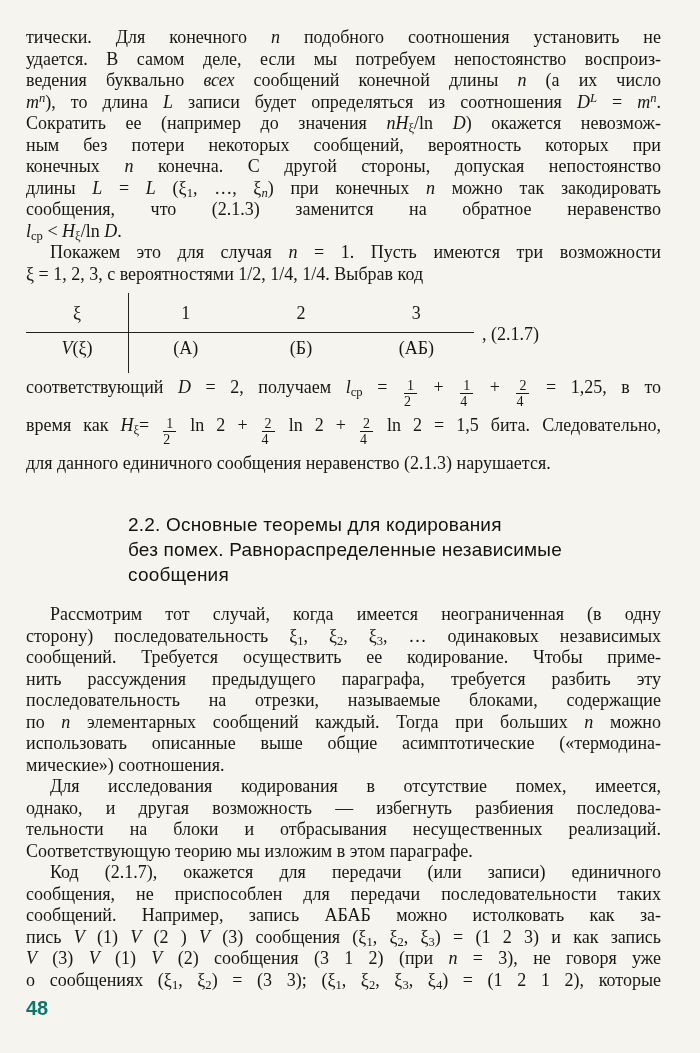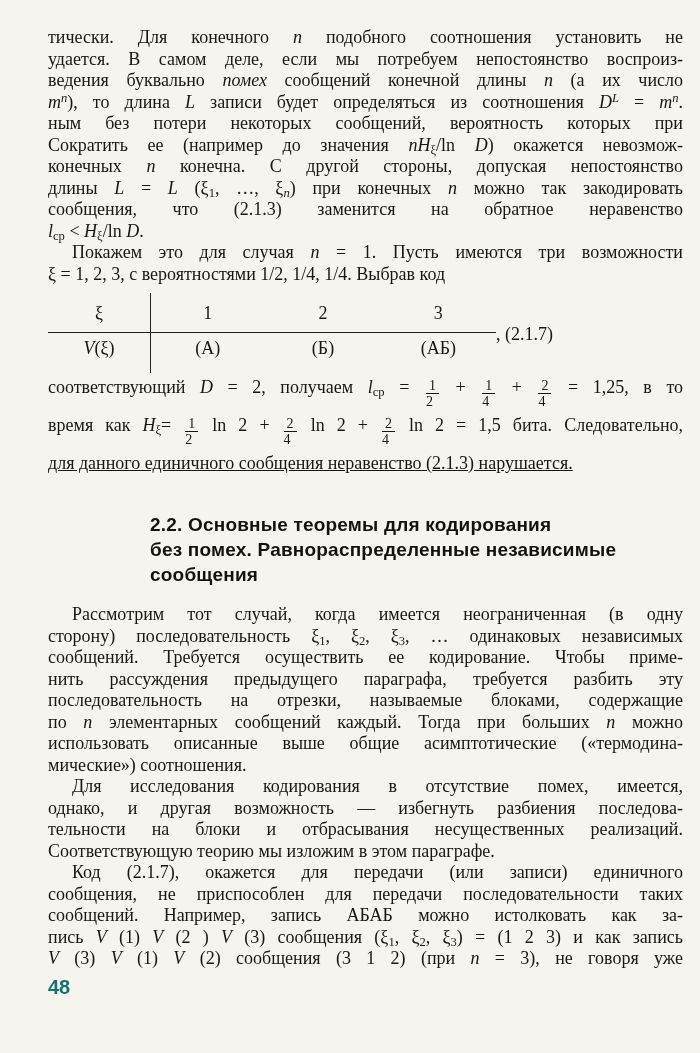--- a/index.html
+++ b/index.html
@@ -1,21 +1,21 @@
 <!DOCTYPE html>
 <html><head>
 <meta charset="utf-8">
 <style>
   html,body{margin:0;padding:0;background:#e9e8e3;}
   .page{
     position:relative;
     width:700px;height:1053px;
     background:#f5f4ef;
     box-sizing:border-box;
-    padding:27px 30px 0 48px;
+    padding:27px 30px 0 26px;
     overflow:hidden;
     font-family:"Liberation Serif","DejaVu Serif",serif;
     font-size:18px;line-height:21.5px;
     color:#181715;
   }
   .para{width:635px;}
   .para .tline{
     text-align:justify;
     text-align-last:justify;
     white-space:normal;
@@ -25,62 +25,62 @@
   i{font-style:italic;}
   sub{font-size:70%;vertical-align:-0.25em;line-height:0;}
   sup{font-size:70%;vertical-align:0.5em;line-height:0;}
   .frac{
     display:inline-block;text-align:center;vertical-align:-0.95em;
     font-size:14px;line-height:1.12;margin:0 2px;
   }
   .fnum{display:block;border-bottom:1.2px solid #181715;padding:0 3px;}
   .fden{display:block;}
   .para-fractions .tline{margin-bottom:5px;}
-  .para-fractions .tline.lastline{margin-bottom:0;text-decoration:underline;}
+  .para-fractions .tline.lastline{margin-bottom:0;}
 
   
   .eq-row{display:flex;align-items:center;margin:13px 0 11px 0;}
   .ctable{position:relative;width:448px;}
   .crow{display:flex;}
   .crow.chead{border-bottom:1.6px solid #23221f;}
   .clabel{width:102px;text-align:center;padding:5px 0 7px 0;}
   .ccell{flex:1;text-align:center;padding:5px 0 7px 0;}
   .vline{
     position:absolute;left:102px;top:-5px;bottom:-7px;
     width:1.4px;background:#23221f;
   }
-  .eqnum{margin-left:0;margin-top:6px;white-space:nowrap;}
+  .eqnum{margin-left:8px;margin-top:6px;white-space:nowrap;}
 
   
   .heading{
     margin:38px 0 17px 102px;
     font-family:"Liberation Sans","DejaVu Sans",sans-serif;
-    font-weight:bold;font-size:19px;line-height:25px;color:#13120f;
+    font-weight:normal;font-size:19px;line-height:25px;color:#13120f;
     letter-spacing:0.2px;
   }
 
   .pagenum{
     margin-top:7px;
     font-weight:bold;font-size:20px;
     font-family:"Liberation Sans","DejaVu Sans",sans-serif;
     color:#0f766e;
   }
 </style>
 </head>
 <body>
 
 <div class="page">
 
   <div class="para">
       <div class="tline">тически. Для конечного <i>n</i> подобного соотношения установить не</div>
       <div class="tline">удается. В самом деле, если мы потребуем непостоянство воспроиз-</div>
-      <div class="tline">ведения буквально <i>помех</i> сообщений конечной длины <i>n</i> (а их число</div>
+      <div class="tline">ведения буквально <i>всех</i> сообщений конечной длины <i>n</i> (а их число</div>
       <div class="tline"><i>m<sup>n</sup></i>), то длина <i>L</i> записи будет определяться из соотношения <i>D<sup>L</sup></i> = <i>m<sup>n</sup></i>.</div>
+      <div class="tline">Сократить ее (например до значения <i>nH</i><sub>ξ</sub>/ln <i>D</i>) окажется невозмож-</div>
       <div class="tline">ным без потери некоторых сообщений, вероятность которых при</div>
-      <div class="tline">Сократить ее (например до значения <i>nH</i><sub>ξ</sub>/ln <i>D</i>) окажется невозмож-</div>
       <div class="tline">конечных <i>n</i> конечна. С другой стороны, допуская непостоянство</div>
       <div class="tline">длины <i>L</i> = <i>L</i> (ξ<sub>1</sub>, …, ξ<sub><i>n</i></sub>) при конечных <i>n</i> можно так закодировать</div>
       <div class="tline">сообщения, что (2.1.3) заменится на обратное неравенство</div>
       <div class="tline lastline"><i>l</i><sub>ср</sub> &lt; <i>H</i><sub>ξ</sub>/ln <i>D</i>.</div>
     </div>
 
   <div class="para indent">
       <div class="tline">Покажем это для случая <i>n</i> = 1. Пусть имеются три возможности</div>
       <div class="tline lastline">ξ = 1, 2, 3, с вероятностями 1/2, 1/4, 1/4. Выбрав код</div>
     </div>
@@ -133,17 +133,18 @@
       <div class="tline">тельности на блоки и отбрасывания несущественных реализаций.</div>
       <div class="tline lastline">Соответствующую теорию мы изложим в этом параграфе.</div>
     </div>
 
   <div class="para indent">
       <div class="tline">Код (2.1.7), окажется для передачи (или записи) единичного</div>
       <div class="tline">сообщения, не приспособлен для передачи последовательности таких</div>
       <div class="tline">сообщений. Например, запись АБАБ можно истолковать как за-</div>
       <div class="tline">пись <i>V</i> (1) <i>V</i> (2 ) <i>V</i> (3) сообщения (ξ<sub>1</sub>, ξ<sub>2</sub>, ξ<sub>3</sub>) = (1 2 3) и как запись</div>
       <div class="tline"><i>V</i> (3) <i>V</i> (1) <i>V</i> (2) сообщения (3 1 2) (при <i>n</i> = 3),  не говоря уже</div>
+      <div class="tline">о сообщениях (ξ<sub>1</sub>, ξ<sub>2</sub>) = (3 3); (ξ<sub>1</sub>, ξ<sub>2</sub>, ξ<sub>3</sub>, ξ<sub>4</sub>) = (1 2 1 2), которые</div>
     </div>
 
   <div class="pagenum">48</div>
 
 </div>
 
 </body></html>

